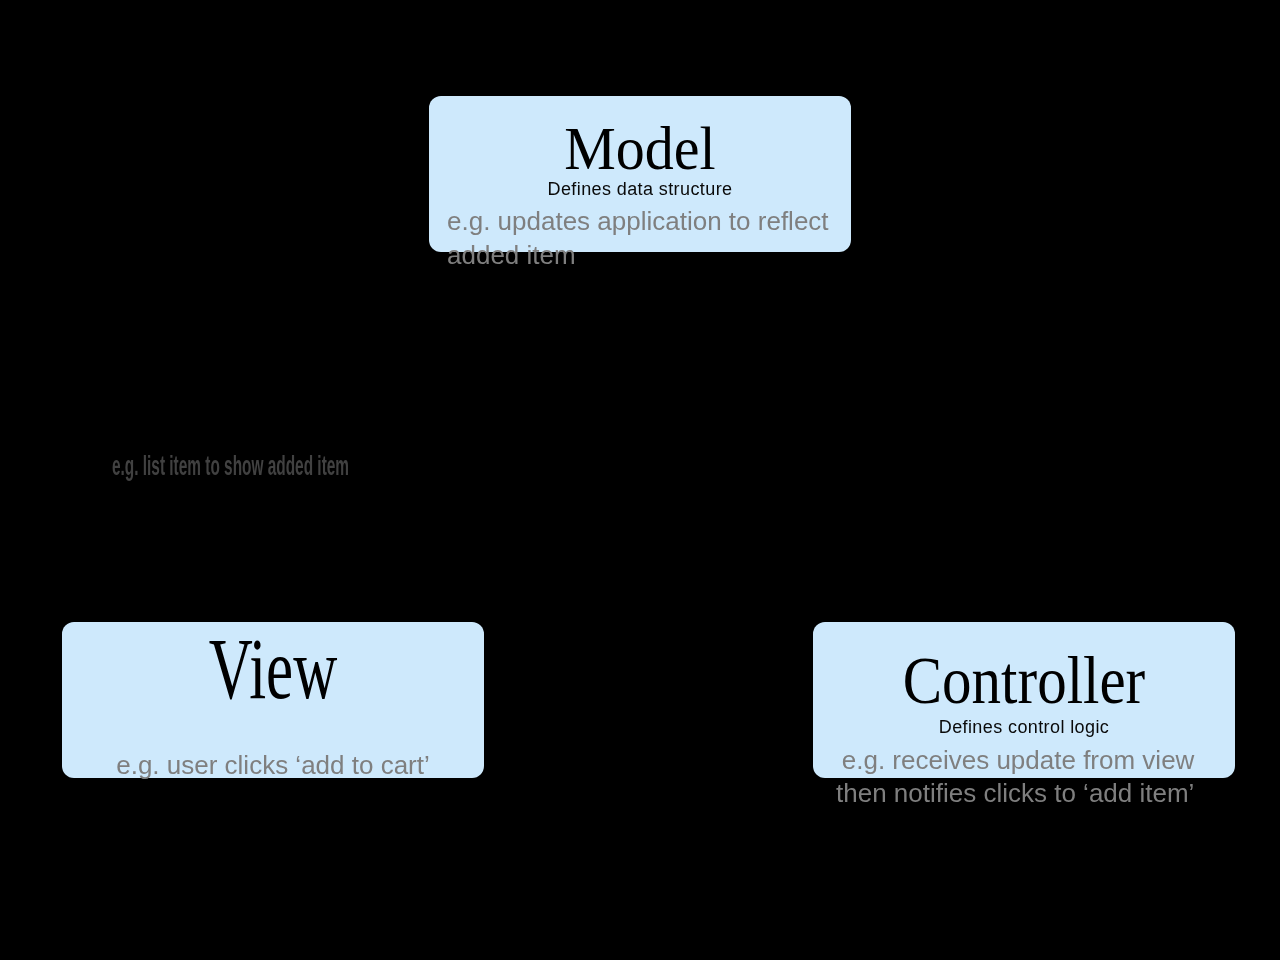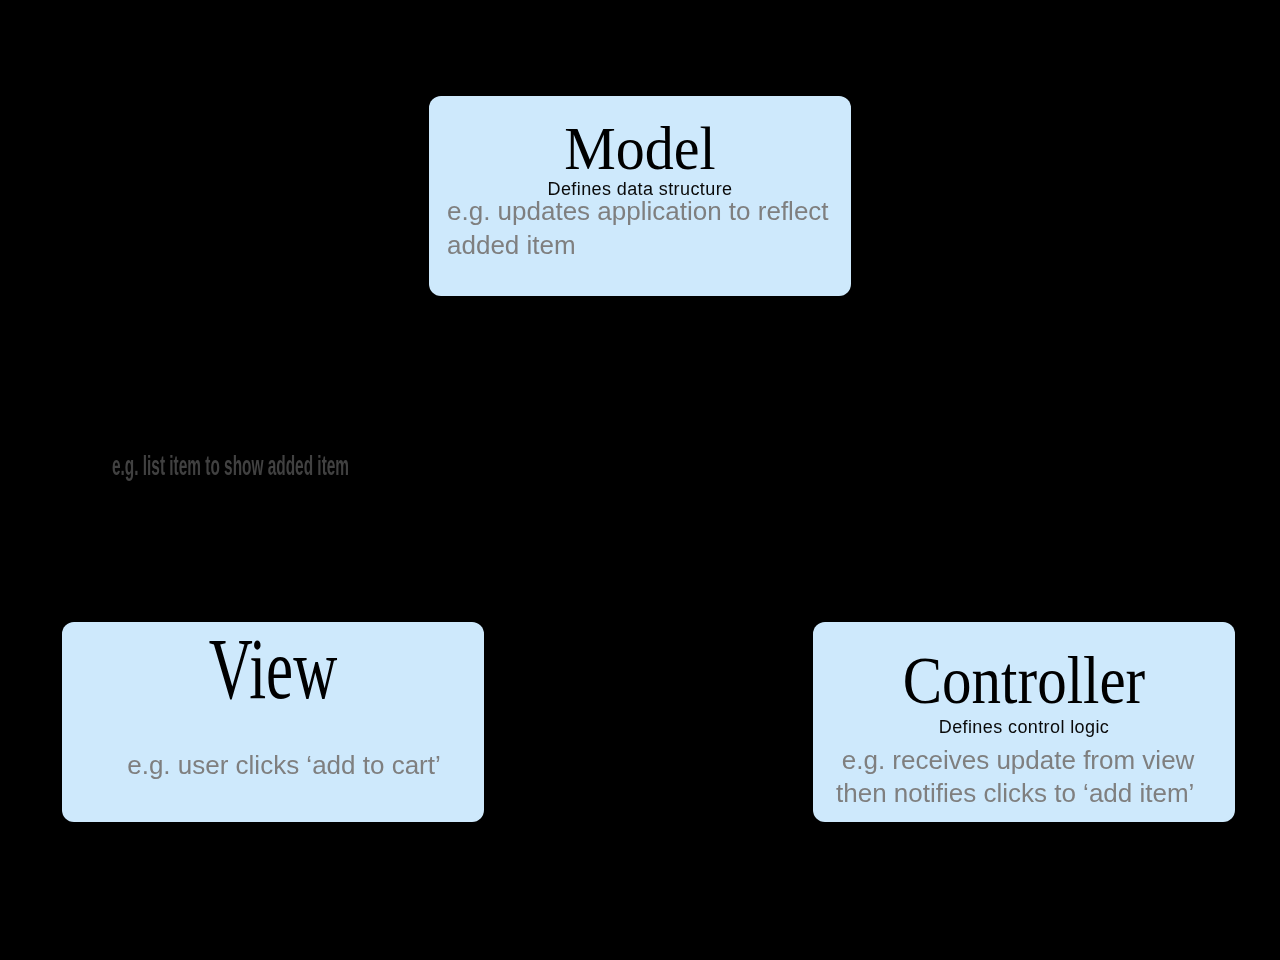--- a/index.html
+++ b/index.html
@@ -19,21 +19,21 @@
   }
   .canvas {
     position: relative;
     width: 1280px;
     height: 960px;
     background: var(--canvas-bg);
   }
   .box {
     position: absolute;
     width: 422px;
-    height: 200px;
+    height: 156px;
     background: var(--box-fill);
     border-radius: 12px;
   }
   .box-model      { left: 429px; top:  96px; }
   .box-view       { left:  62px; top: 622px; }
   .box-controller { left: 813px; top: 622px; text-decoration: underline; }
 
   .title {
     position: absolute;
     left: 0;
@@ -65,22 +65,22 @@
   .box-view .subtitle       { top: 94px; }
   .box-controller .subtitle { top: 96px; }
 
   .example {
     position: absolute;
     font-size: 26px;
     color: var(--example-text);
     line-height: 34px;
     white-space: nowrap;
   }
-  .box-model .example      { top: 98px; left: 18px; text-align: left; }
-  .box-view .example       { top: 126px; left: 0; width: 100%; text-align: center; margin-left: 11px; }
+  .box-model .example      { top: 108px; left: 18px; text-align: left; }
+  .box-view .example       { top: 126px; left: 0; width: 100%; text-align: center; }
   .box-controller .example { top: 122px; left: 23px; line-height: 33px; text-align: right; }
 
   .floating-label {
     position: absolute;
     left: 112px;
     top: 452px;
     font-size: 28px;
     font-weight: bold;
     color: var(--floating-label-text);
     transform: scaleX(0.55);

